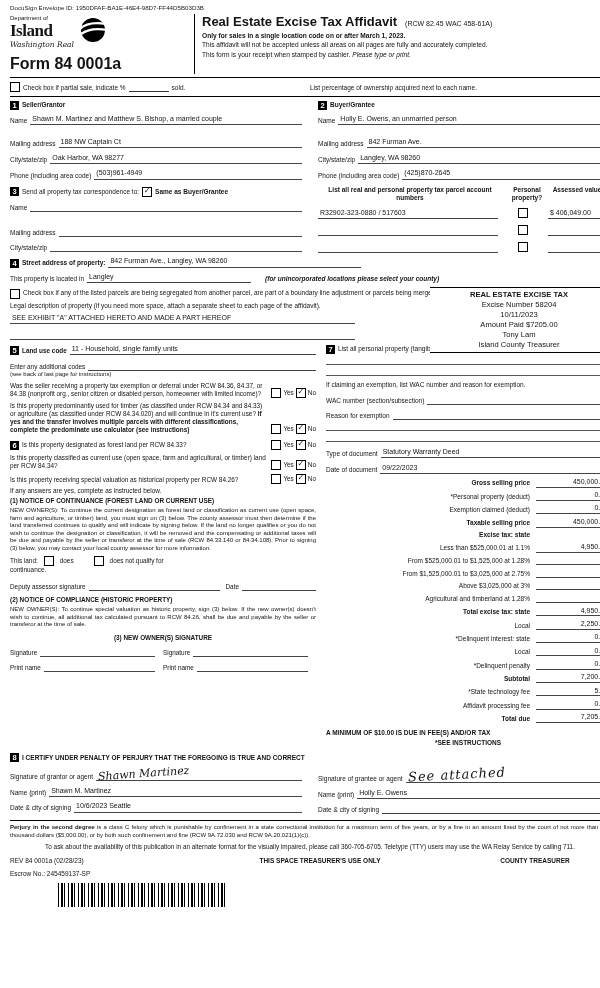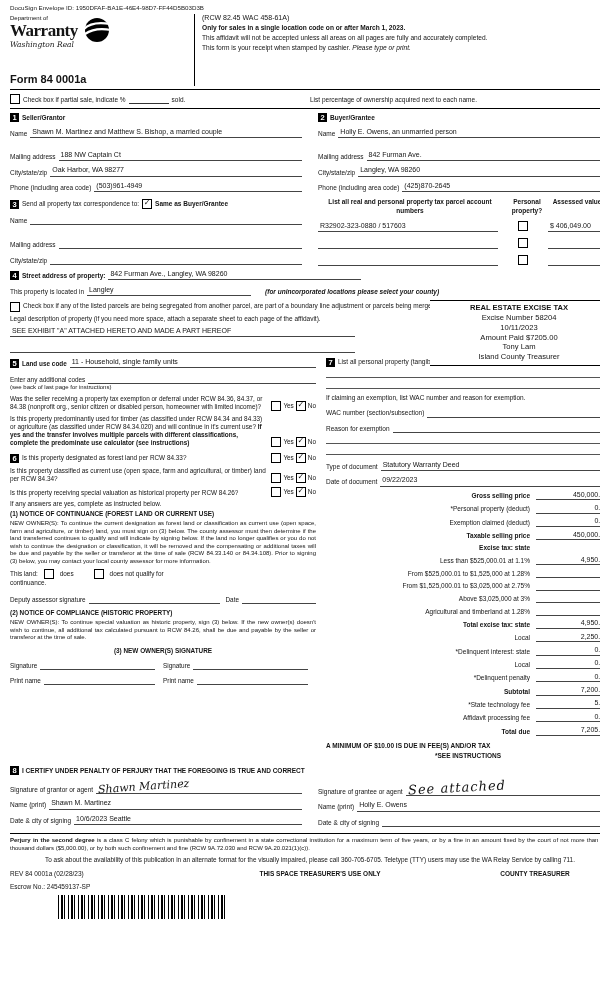--- a/index.html
+++ b/index.html
@@ -7,21 +7,21 @@
   .b{font-weight:bold}.i{font-style:italic}.tiny{font-size:6px}
   .docusign{font-size:6.2px;color:#222;margin:1px 0 2px;}
   
   .header{display:flex;border-bottom:1.5px solid #000;padding-bottom:3px;}
   .logo-col{width:180px;border-right:1px solid #000;padding:1px 4px 0 0;}
   .logo-top{display:flex;align-items:flex-start;gap:4px;}
   .dept{font-size:6px;}
   .rev{font-family:"Liberation Serif",serif;font-weight:bold;font-size:17px;line-height:1;letter-spacing:-0.5px;}
   .wastate{font-family:"DejaVu Serif",serif;font-style:italic;font-size:7.5px;margin-top:1px;}
   .logo-mark{flex:none;margin-top:2px;}
-  .formno{font-size:11px;font-weight:bold;margin-top:23px;}
+  .formno{font-size:16px;font-weight:bold;margin-top:4px;}
   .title-col{flex:1;padding-left:7px;}
   .title-row{display:flex;align-items:baseline;gap:8px;}
   .title{font-size:13px;font-weight:bold;white-space:nowrap;}
   .rcw{font-size:7px;}
   .note{font-size:6.6px;margin-top:1.6px;}
   
   .partial{display:flex;align-items:flex-end;border-bottom:1.5px solid #000;padding:4px 0;}
   .partial .half{width:50%;display:flex;align-items:flex-end;gap:3px;}
   .blank{display:inline-block;border-bottom:1px solid #333;height:8px;}
   .w40{width:40px;}
@@ -81,33 +81,34 @@
 
 <div class="page">
 
   <div class="docusign">DocuSign Envelope ID: 1950DFAF-BA1E-46E4-98D7-FF44D5B03D3B</div>
 
   <div class="header">
     <div class="logo-col">
       <div class="logo-top">
         <div>
           <div class="dept">Department of</div>
-          <div class="rev">Warranty</div>
+          <div class="rev">Island</div>
           <div class="wastate">Washington Real</div>
         </div>
         <svg class="logo-mark" width="30" height="26" viewBox="0 0 30 26">
           <circle cx="15" cy="13" r="12" fill="#000"></circle>
           <path d="M2 12 Q 10 4, 28 7" stroke="#fff" stroke-width="2.2" fill="none"></path>
           <path d="M3 17 Q 13 10, 29 13" stroke="#fff" stroke-width="2.2" fill="none"></path>
         </svg>
       </div>
       <div class="formno">Form 84 0001a</div>
     </div>
     <div class="title-col">
       <div class="title-row">
+        <span class="title">Real Estate Excise Tax Affidavit</span>
         <span class="rcw">(RCW 82.45 WAC 458-61A)</span>
       </div>
       <div class="note b">Only for sales in a single location code on or after March 1, 2023.</div>
       <div class="note">This affidavit will not be accepted unless all areas on all pages are fully and accurately completed.</div>
       <div class="note"><span>This form is your receipt when stamped by cashier.</span> <span class="i">Please type or print.</span></div>
     </div>
   </div>
 
   <div class="partial">
     <div class="half">

